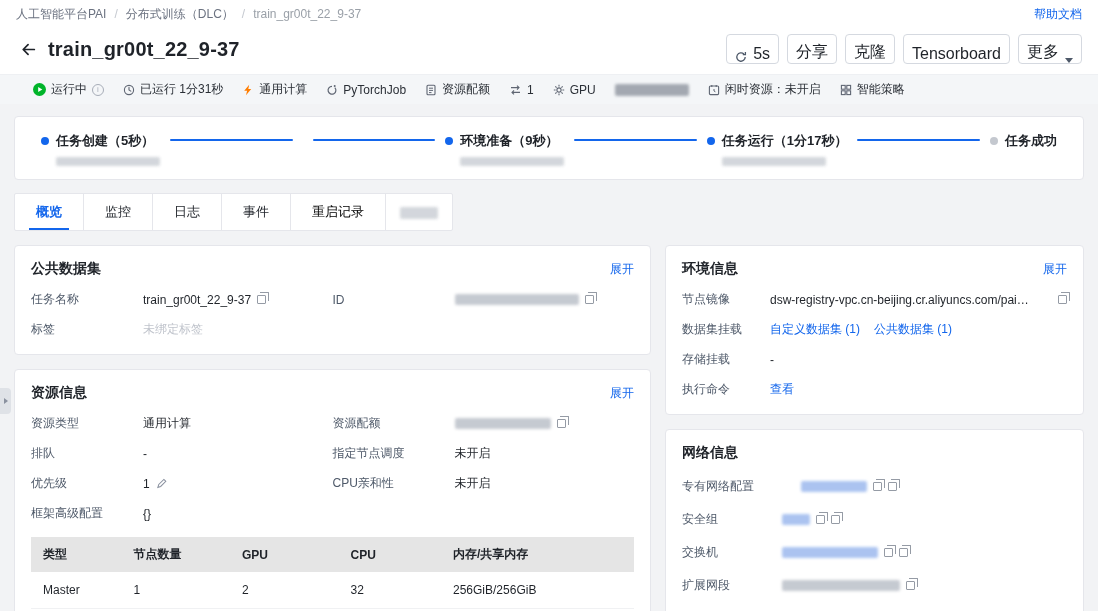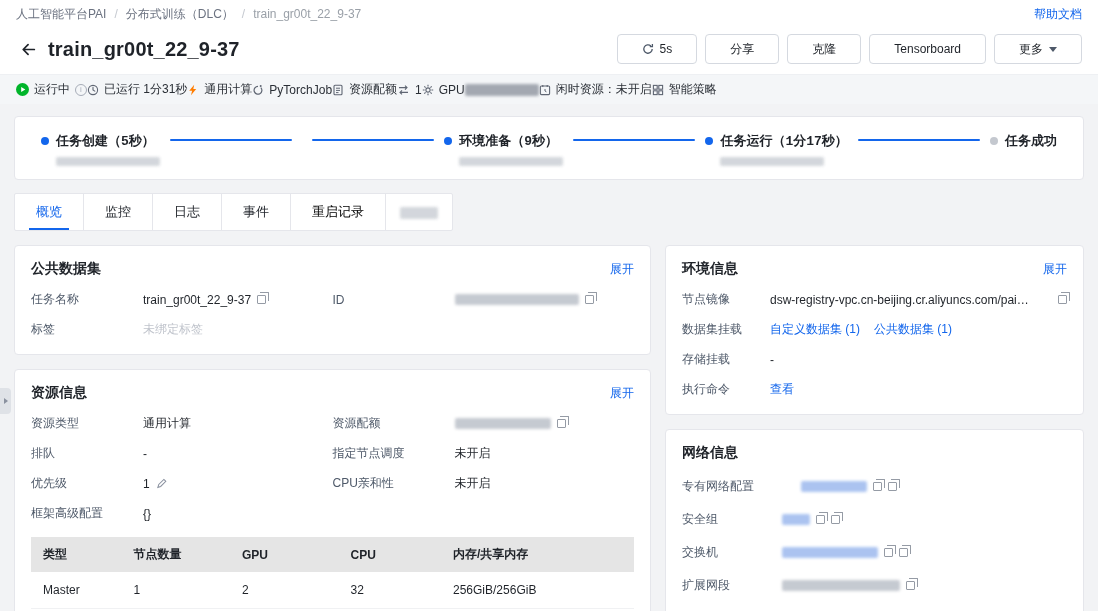--- a/index.html
+++ b/index.html
@@ -18,49 +18,49 @@
   .crumb{color:#6b7280; cursor:pointer;}
   .crumb.last{color:#9aa0a8;}
   .crumb-sep{color:#c4c8cf; margin:0 8px;}
   .topbar .spacer{flex:1;}
   .help-link{color:var(--blue); cursor:pointer;}
   .titlebar{background:#fff; display:flex; align-items:center; padding:6px 16px 10px;}
   .back-btn{width:24px; height:24px; display:flex; align-items:center; justify-content:center; cursor:pointer;}
   .page-title{font-size:20px; font-weight:700; margin-left:8px; letter-spacing:.2px;}
   .actions{margin-left:auto; display:flex; gap:8px; align-items:center;}
   .btn{height:30px; background:#fff; border:1px solid #d5d9e0; border-radius:4px;
-       padding:0 24px; display:flex; align-items:center; gap:6px; font-size:12px; color:var(--text); cursor:pointer;}
+       padding:0 8px; display:flex; align-items:flex-end; gap:6px; font-size:16px; color:var(--text); cursor:pointer;}
   .caret{width:0;height:0;border-left:4px solid transparent;border-right:4px solid transparent;border-top:5px solid #4e5969;}
   
-  .chipbar{background:var(--chipbg); height:30px; display:flex; align-items:center; padding:0 16px; border-top:1px solid #eef0f3;}
+  .chipbar{background:var(--chipbg); height:30px; display:flex; align-items:center; gap:19px; padding:0 33px; border-top:1px solid #eef0f3;}
   .chip{display:flex; align-items:center; gap:5px; color:#2a2f36; white-space:nowrap;}
   .i-info{width:12px;height:12px;border:1px solid #a7adb8;border-radius:50%;color:#a7adb8;
           font-size:8px;line-height:10px;text-align:center;font-style:normal;display:inline-block;}
   
   .red{display:inline-block;height:11px;border-radius:2px;background:#bcc1c9;filter:blur(1.6px);opacity:.85;vertical-align:middle;}
   .red.blue{background:#9db9ee;}
   .red.dark{background:#959ba5;}
   .red.lite{background:#ccd0d6;}
   
   .content{padding:12px 14px 0;}
   .card{background:#fff; border:1px solid var(--border); border-radius:4px;}
   
   .timeline{display:flex; align-items:flex-start; padding:15px 26px 13px;}
   .step{flex:none;}
-  .step-top{display:flex; align-items:center; gap:7px;font-family:Liberation Mono, monospace;}
+  .step-top{display:flex; align-items:center; gap:7px;}
   .dot{width:8px;height:8px;border-radius:50%;background:var(--blue);flex:none;}
   .dot.pending{background:#c4c8cf;}
   .step-label{font-size:13px; font-weight:700; color:var(--text); white-space:nowrap;}
   .step-ts{display:block; margin:7px 0 0 15px;}
   .tl-line{flex:1 1 0; height:2px; background:var(--blue); margin:7px 10px 0; min-width:28px; border-radius:1px;}
   
   .tabstrip{display:inline-flex; margin-top:13px; background:#fff; border:1px solid var(--border); border-radius:2px; align-items:center;}
   .tab{position:relative; padding:0 21px; height:36px; line-height:36px; font-size:13px; color:var(--text);
        border-right:1px solid var(--border); cursor:pointer; white-space:nowrap;}
-  .tab.active{color:var(--blue); font-weight:400;}
+  .tab.active{color:var(--blue); font-weight:700;}
   .tab.active::after{content:""; position:absolute; left:14px; right:14px; bottom:0; height:2px; background:var(--blue);}
   .tab.disabled{color:#000000;}
   .tab-extra{padding:0 14px; border-right:none;}
   
   .grid{display:flex; gap:14px; margin-top:14px; align-items:flex-start;}
   .col-l{width:637px; flex:none;}
   .col-r{flex:1; min-width:0;}
   .info-card{padding:14px 16px 16px; margin-bottom:14px;}
   .card-head{display:flex; align-items:center;}
   .card-title{font-size:14px; font-weight:700;}

